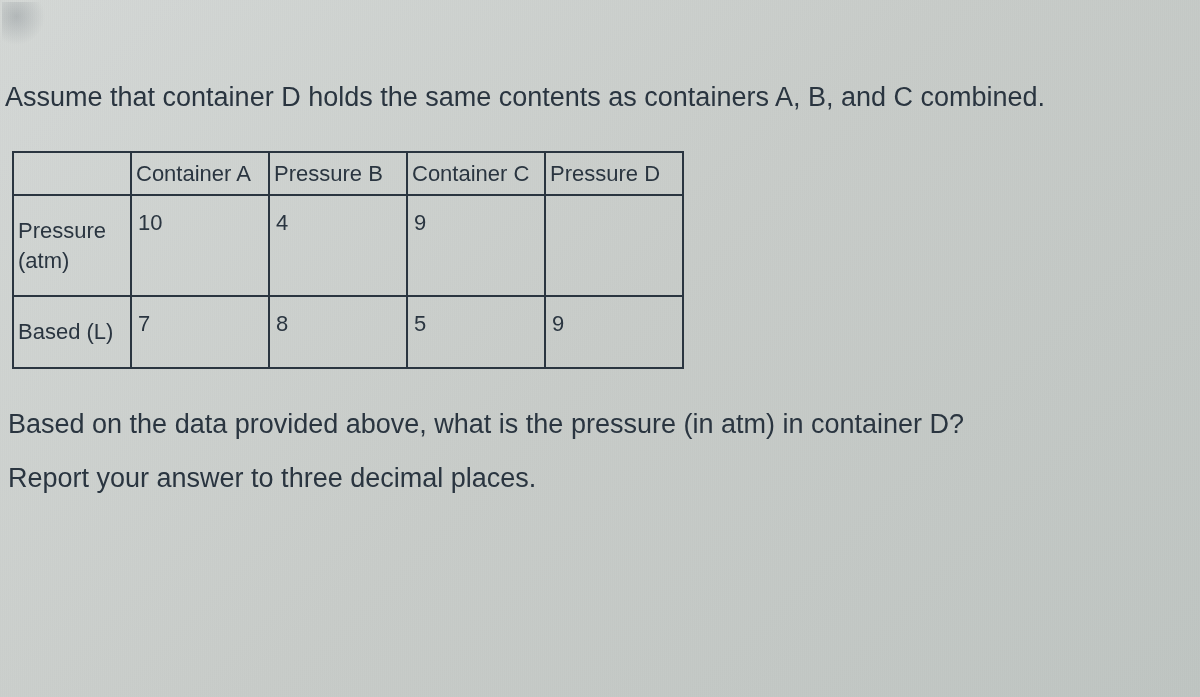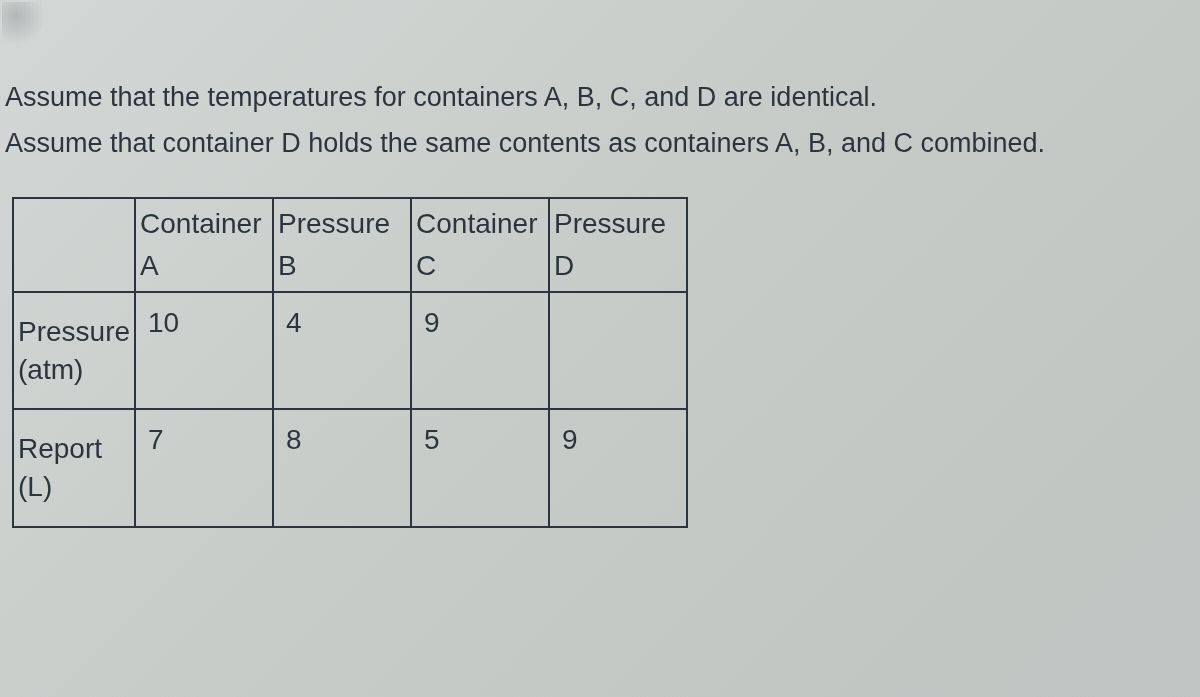--- a/index.html
+++ b/index.html
@@ -48,39 +48,39 @@
     .table-wrapper {
       padding: 10px 0 0 12px;
     }
     table {
       border-collapse: collapse;
       background: transparent;
     }
     th, td {
       border: 2px solid #2a3540;
       padding: 8px 6px;
-      font-size: 28px;
+      font-size: 22px;
       text-align: left;
       vertical-align: top;
       font-weight: normal;
       color: #2a3540;
     }
     .row-label {
       width: 118px;
       line-height: 1.35;
       padding: 20px 4px;
     }
     .col-header {
       width: 138px;
       line-height: 1.5;
       padding: 4px 4px;
     }
     .data-cell {
       width: 138px;
-      padding: 14px 12px;
+      padding: 14px 6px;
       margin-left: 48px;
     }
     .question {
       padding: 28px 5px 0 8px;
     }
     .question p {
       font-size: 27px;
       line-height: 2.0;
       color: #2a3540;
     }
@@ -95,21 +95,20 @@
     }
   </style>
 </head>
 <body>
 
 <div class="corner-smudge"></div>
 
 <div class="content">
 
   <div class="intro">
-    <p>Assume that the temperatures for containers A, B, C, and D are identical.</p>
     <p>Assume that container D holds the same contents as containers A, B, and C combined.</p>
   </div>
 
   <div class="table-wrapper">
     <table>
       <tbody>
           <tr>
         <th class="row-label"></th>
         <th class="col-header">Container A</th>
         <th class="col-header">Pressure B</th>
@@ -117,24 +116,28 @@
         <th class="col-header">Pressure D</th>
       </tr>
       <tr>
         <td class="row-label">Pressure (atm)</td>
         <td class="data-cell">10</td>
         <td class="data-cell">4</td>
         <td class="data-cell">9</td>
         <td class="data-cell"></td>
       </tr>
       <tr>
-        <td class="row-label">Report (L)</td>
+        <td class="row-label">Based (L)</td>
         <td class="data-cell">7</td>
         <td class="data-cell">8</td>
         <td class="data-cell">5</td>
         <td class="data-cell">9</td>
       </tr>
     </tbody>
       </table>
   </div>
 
+  <div class="question">
+    <p>Based on the data provided above, what is the pressure (in atm) in container D?</p>
+    <p>Report your answer to three decimal places.</p>
+  </div>
 
 </div>
 
 </body></html>

